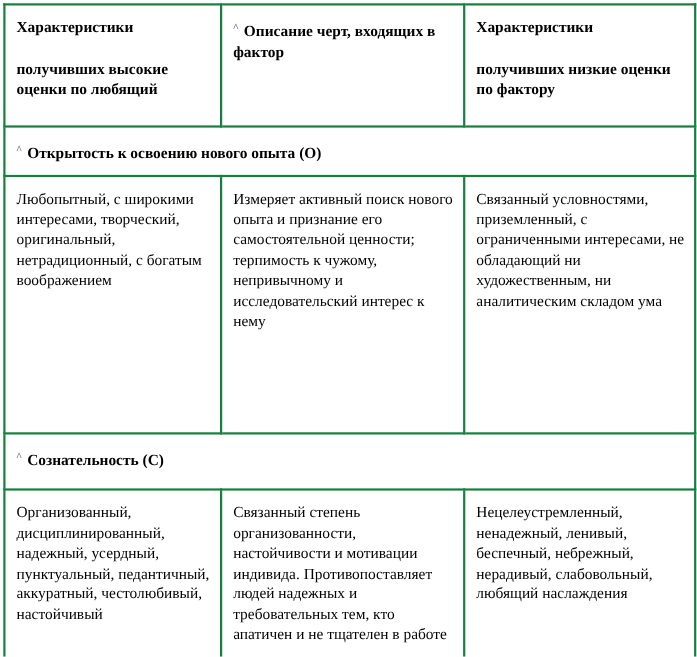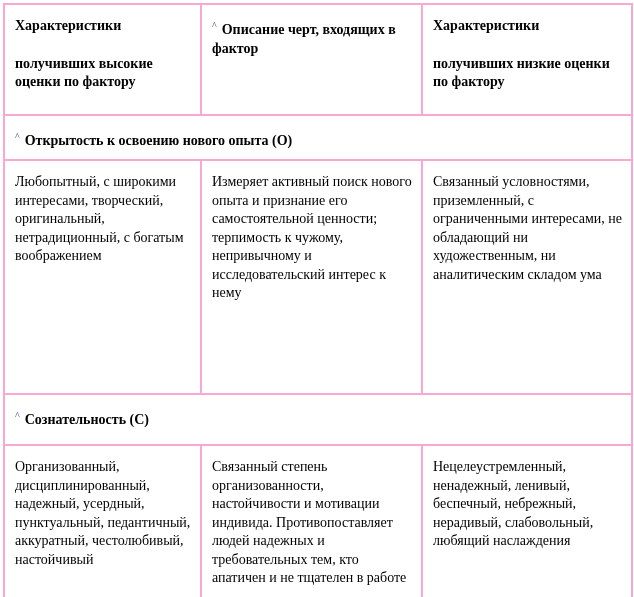--- a/index.html
+++ b/index.html
@@ -12,21 +12,21 @@
     font-family: "Liberation Serif", "DejaVu Serif", serif;
     color: #000000;
   }
   table.factor-table {
     border-collapse: collapse;
     table-layout: fixed;
     width: 628px;
     margin: 3px 0 0 3px;
   }
   table.factor-table td {
-    border: 2px solid #f9a8d4;
+    border: 2px solid #15803d;
     vertical-align: top;
     font-size: 14px;
     line-height: 18.5px;
     padding: 12px 8px 6px 10px;
     overflow: hidden;
     word-wrap: break-word;
   }
   col.c1 { width: 197px; }
   col.c2 { width: 221px; }
   col.c3 { width: 210px; }
@@ -72,21 +72,21 @@
   <table class="factor-table">
     <colgroup>
       <col class="c1">
       <col class="c2">
       <col class="c3">
     </colgroup>
     <tbody>
       <tr class="row-header">
         <td class="header-cell">
           <p>Характеристики</p>
-          <p class="second-para">получивших высокие оценки по фактору</p>
+          <p class="second-para">получивших высокие оценки по любящий</p>
         </td>
         <td class="header-cell header-desc">
           <p><sup class="caret">^</sup><span class="after-caret">Описание черт, входящих в фактор</span></p>
         </td>
         <td class="header-cell">
           <p>Характеристики</p>
           <p class="second-para">получивших низкие оценки по фактору</p>
         </td>
       </tr>
 

